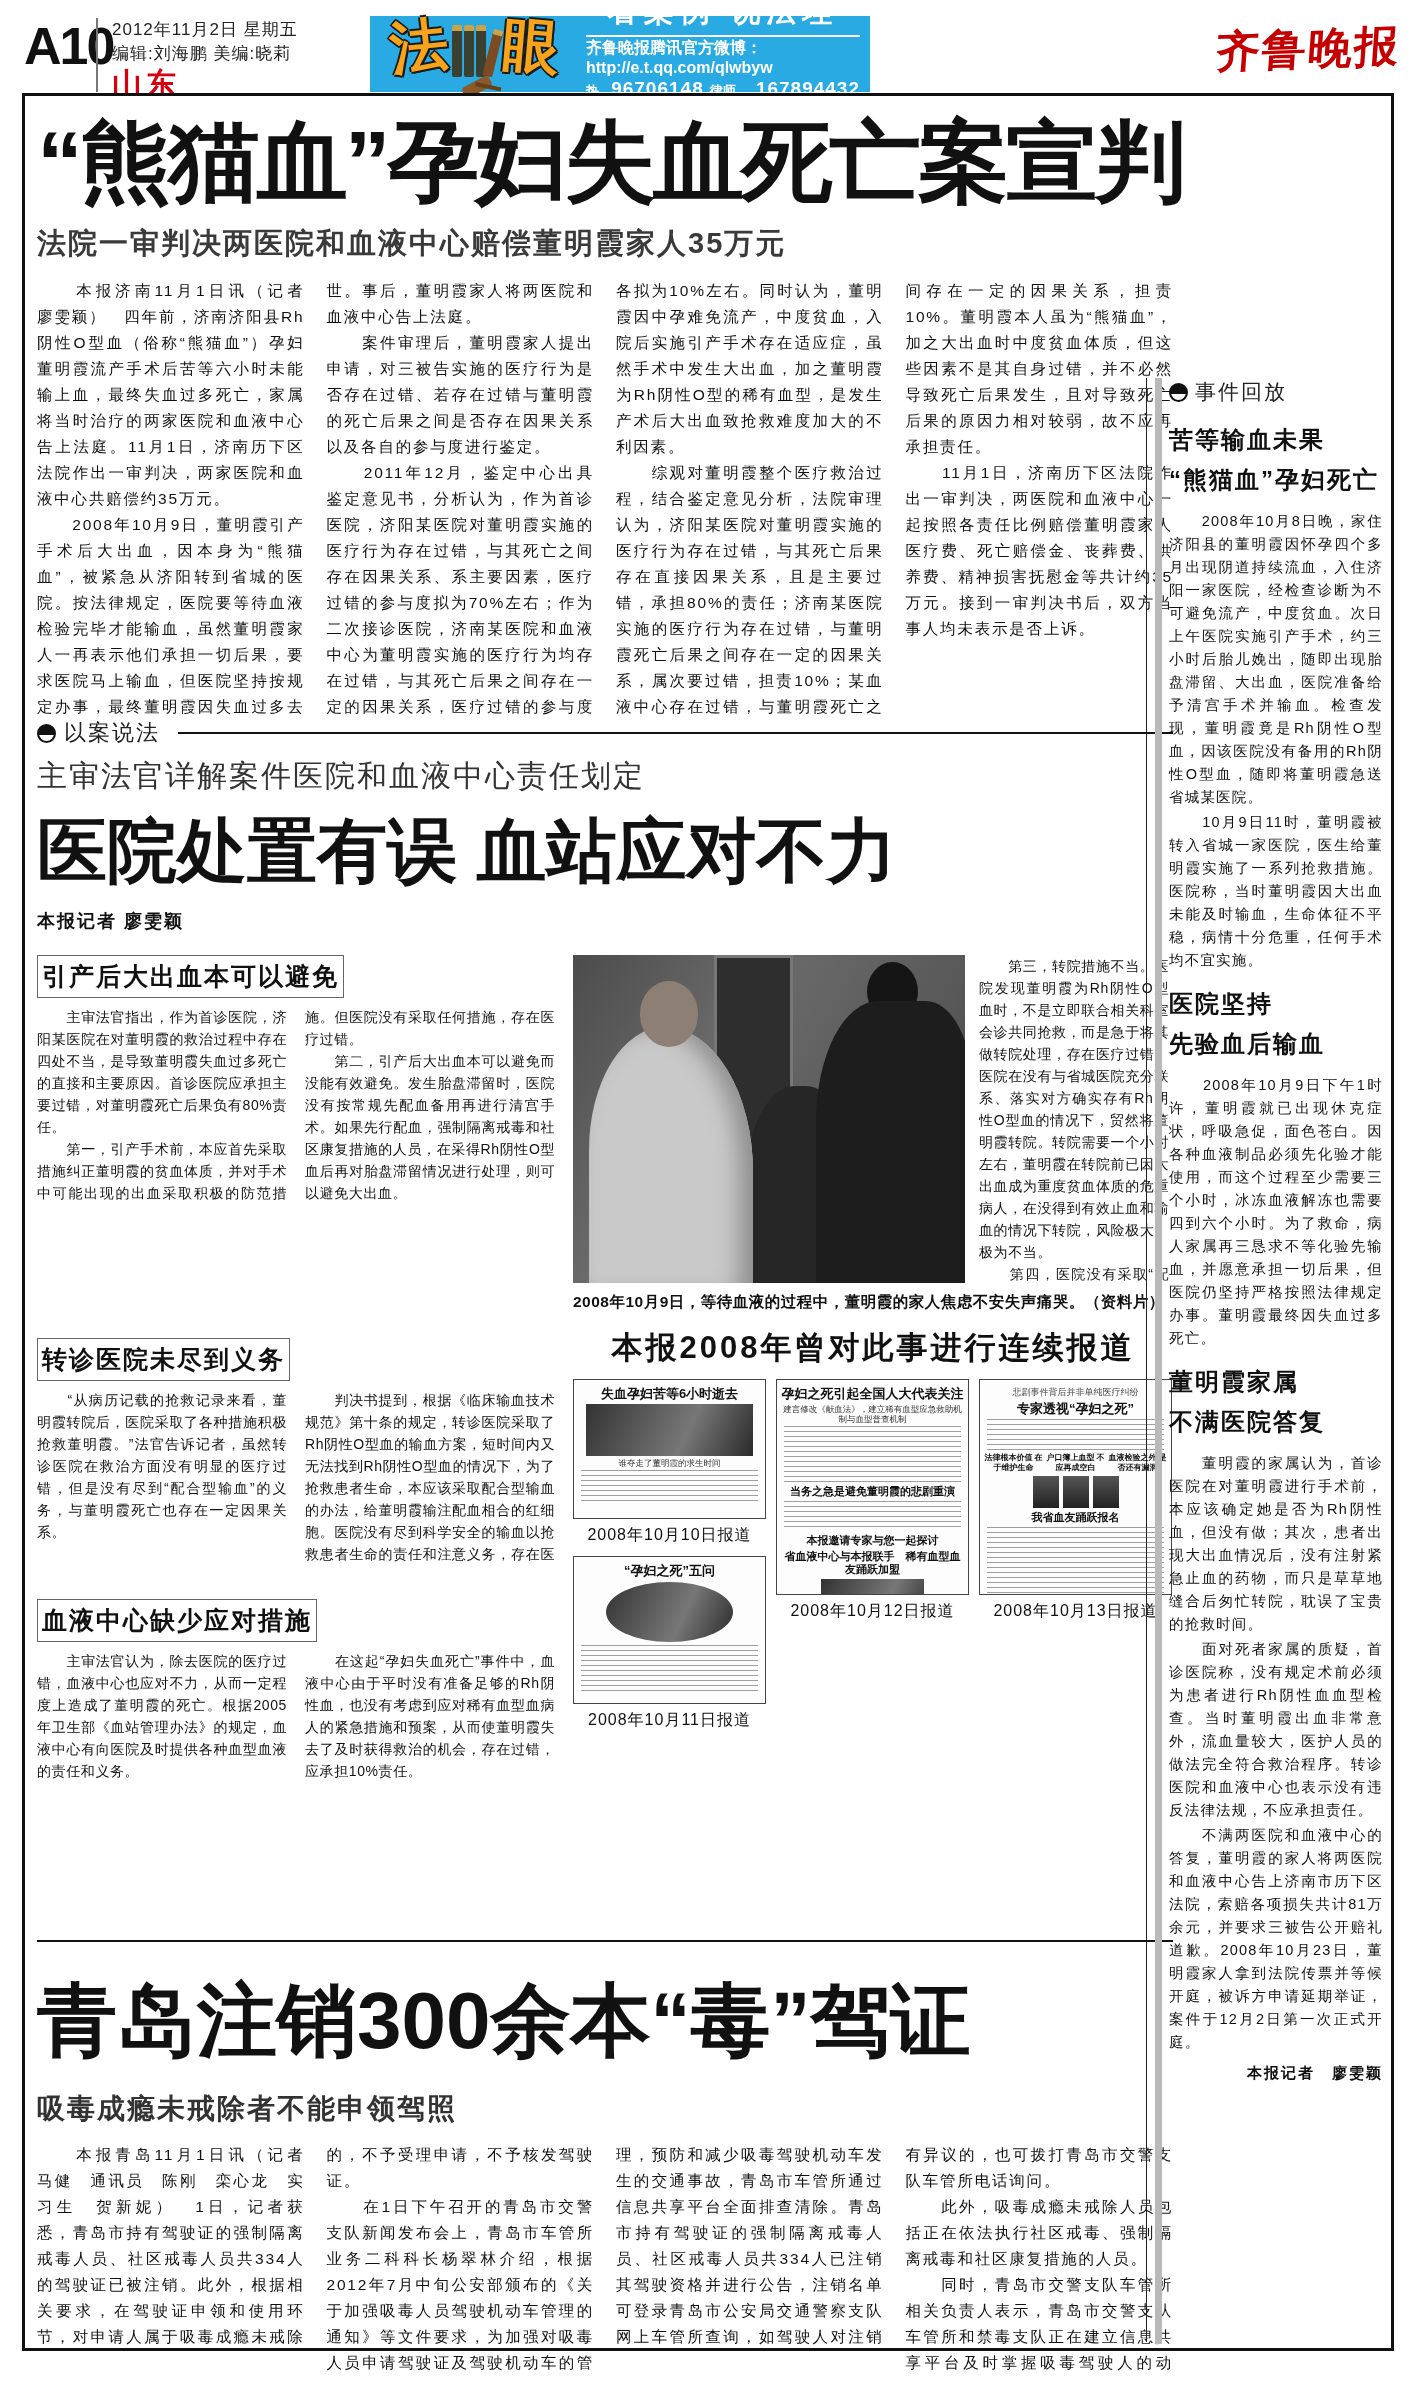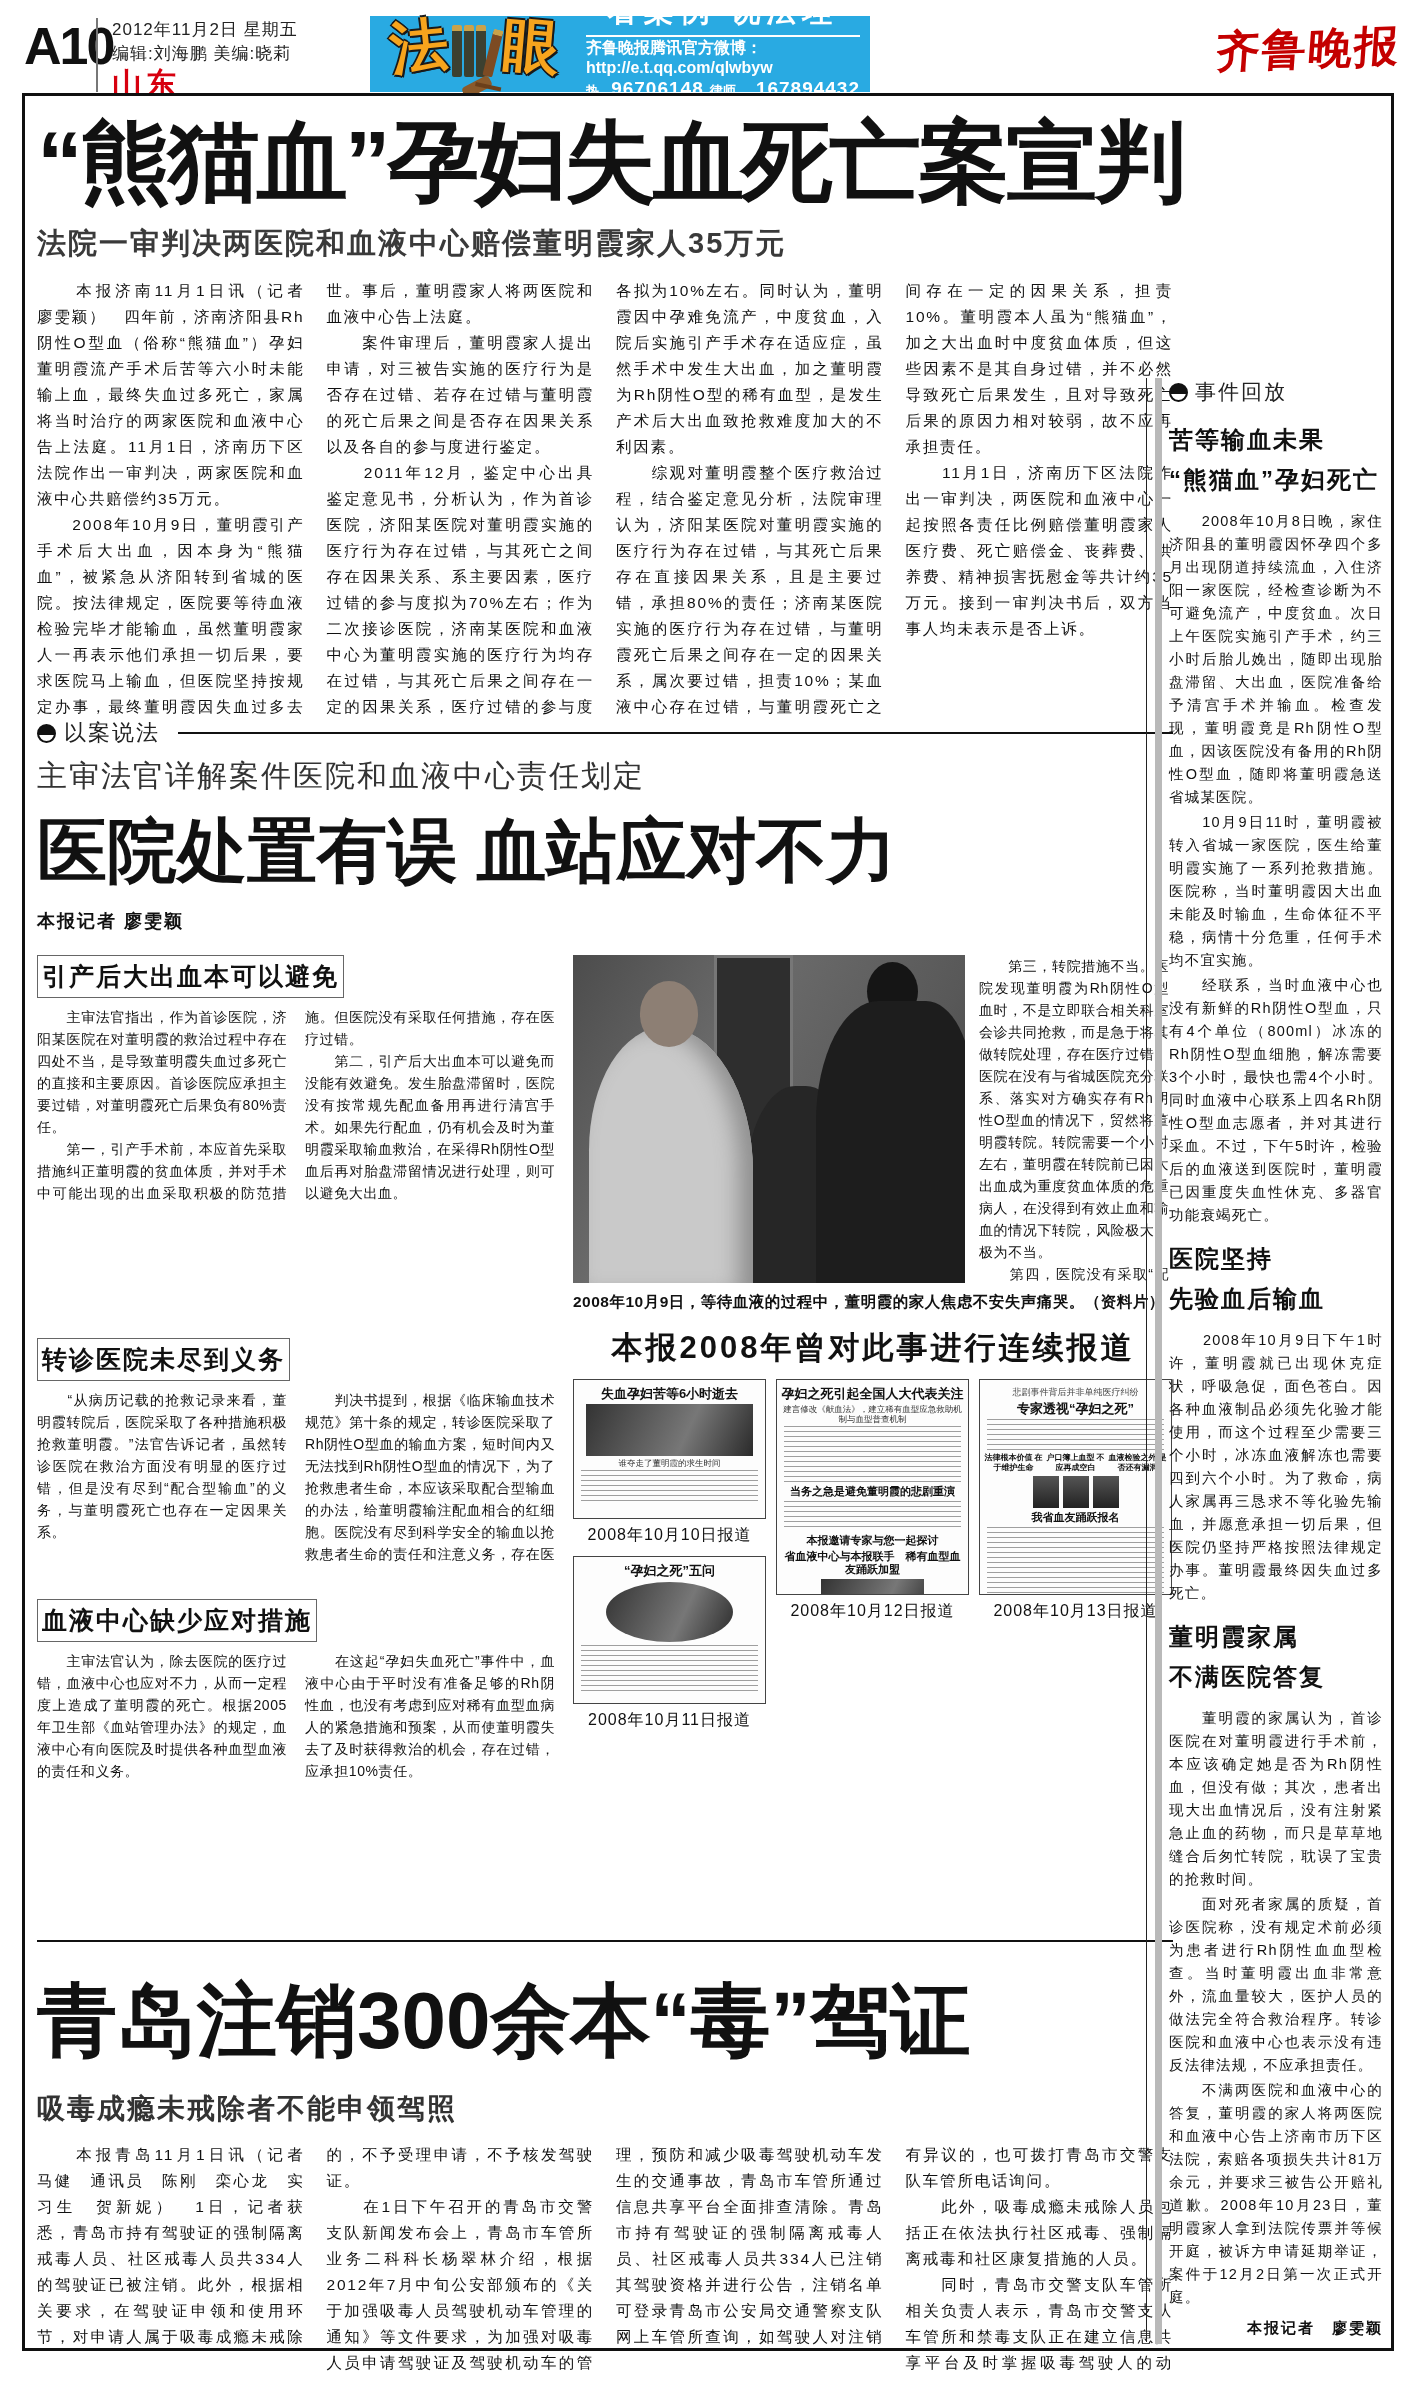--- a/index.html
+++ b/index.html
@@ -182,21 +182,21 @@
       <h1 class="case-headline">医院处置有误  血站应对不力</h1>
       <div class="case-byline">本报记者  廖雯颖</div>
 
       <div class="case-body">
         <div class="case-left">
           <article class="subsection s1">
             <h3 class="sub-title">引产后大出血本可以避免</h3>
             <div class="sub-cols">
               <p>　　主审法官指出，作为首诊医院，济阳某医院在对董明霞的救治过程中存在四处不当，是导致董明霞失血过多死亡的直接和主要原因。首诊医院应承担主要过错，对董明霞死亡后果负有80%责任。</p>
               <p>　　第一，引产手术前，本应首先采取措施纠正董明霞的贫血体质，并对手术中可能出现的出血采取积极的防范措施。但医院没有采取任何措施，存在医疗过错。</p>
-              <p>　　第二，引产后大出血本可以避免而没能有效避免。发生胎盘滞留时，医院没有按常规先配血备用再进行清宫手术。如果先行配血，仍有机会及时为董明霞采取输血救治，在采得Rh阴性O型血后再对胎盘滞留情况进行处理，则可以避免大出血。</p>
+              <p>　　第二，引产后大出血本可以避免而没能有效避免。发生胎盘滞留时，医院没有按常规先配血备用再进行清宫手术。如果先行配血，强制隔离戒毒和社区康复措施的人员，在采得Rh阴性O型血后再对胎盘滞留情况进行处理，则可以避免大出血。</p>
             </div>
           </article>
           <article class="subsection s2">
             <h3 class="sub-title">转诊医院未尽到义务</h3>
             <div class="sub-cols">
               <p>　　“从病历记载的抢救记录来看，董明霞转院后，医院采取了各种措施积极抢救董明霞。”法官告诉记者，虽然转诊医院在救治方面没有明显的医疗过错，但是没有尽到“配合型输血”的义务，与董明霞死亡也存在一定因果关系。</p>
               <p>　　判决书提到，根据《临床输血技术规范》第十条的规定，转诊医院采取了Rh阴性O型血的输血方案，短时间内又无法找到Rh阴性O型血的情况下，为了抢救患者生命，本应该采取配合型输血的办法，给董明霞输注配血相合的红细胞。医院没有尽到科学安全的输血以抢救患者生命的责任和注意义务，存在医疗过错，但属次要过错，承担10%责任。</p>
             </div>
           </article>
           <article class="subsection s3">
@@ -303,21 +303,20 @@
     <aside class="sidebar">
       <div class="sb-tag tagrow">
         <span class="tag-icon"></span>
         <span class="tag-label">事件回放</span>
       </div>
 
       <h3 class="sb-title">苦等输血未果
 “熊猫血”孕妇死亡</h3>
       <p>　　2008年10月8日晚，家住济阳县的董明霞因怀孕四个多月出现阴道持续流血，入住济阳一家医院，经检查诊断为不可避免流产，中度贫血。次日上午医院实施引产手术，约三小时后胎儿娩出，随即出现胎盘滞留、大出血，医院准备给予清宫手术并输血。检查发现，董明霞竟是Rh阴性O型血，因该医院没有备用的Rh阴性O型血，随即将董明霞急送省城某医院。</p>
       <p>　　10月9日11时，董明霞被转入省城一家医院，医生给董明霞实施了一系列抢救措施。医院称，当时董明霞因大出血未能及时输血，生命体征不平稳，病情十分危重，任何手术均不宜实施。</p>
-      <p>　　经联系，当时血液中心也没有新鲜的Rh阴性O型血，只有4个单位（800ml）冰冻的Rh阴性O型血细胞，解冻需要3个小时，最快也需4个小时。同时血液中心联系上四名Rh阴性O型血志愿者，并对其进行采血。不过，下午5时许，检验后的血液送到医院时，董明霞已因重度失血性休克、多器官功能衰竭死亡。</p>
 
       <h3 class="sb-title">医院坚持
 先验血后输血</h3>
       <p>　　2008年10月9日下午1时许，董明霞就已出现休克症状，呼吸急促，面色苍白。因各种血液制品必须先化验才能使用，而这个过程至少需要三个小时，冰冻血液解冻也需要四到六个小时。为了救命，病人家属再三恳求不等化验先输血，并愿意承担一切后果，但医院仍坚持严格按照法律规定办事。董明霞最终因失血过多死亡。</p>
 
       <h3 class="sb-title">董明霞家属
 不满医院答复</h3>
       <p>　　董明霞的家属认为，首诊医院在对董明霞进行手术前，本应该确定她是否为Rh阴性血，但没有做；其次，患者出现大出血情况后，没有注射紧急止血的药物，而只是草草地缝合后匆忙转院，耽误了宝贵的抢救时间。</p>
       <p>　　面对死者家属的质疑，首诊医院称，没有规定术前必须为患者进行Rh阴性血血型检查。当时董明霞出血非常意外，流血量较大，医护人员的做法完全符合救治程序。转诊医院和血液中心也表示没有违反法律法规，不应承担责任。</p>
       <p>　　不满两医院和血液中心的答复，董明霞的家人将两医院和血液中心告上济南市历下区法院，索赔各项损失共计81万余元，并要求三被告公开赔礼道歉。2008年10月23日，董明霞家人拿到法院传票并等候开庭，被诉方申请延期举证，案件于12月2日第一次正式开庭。</p>

